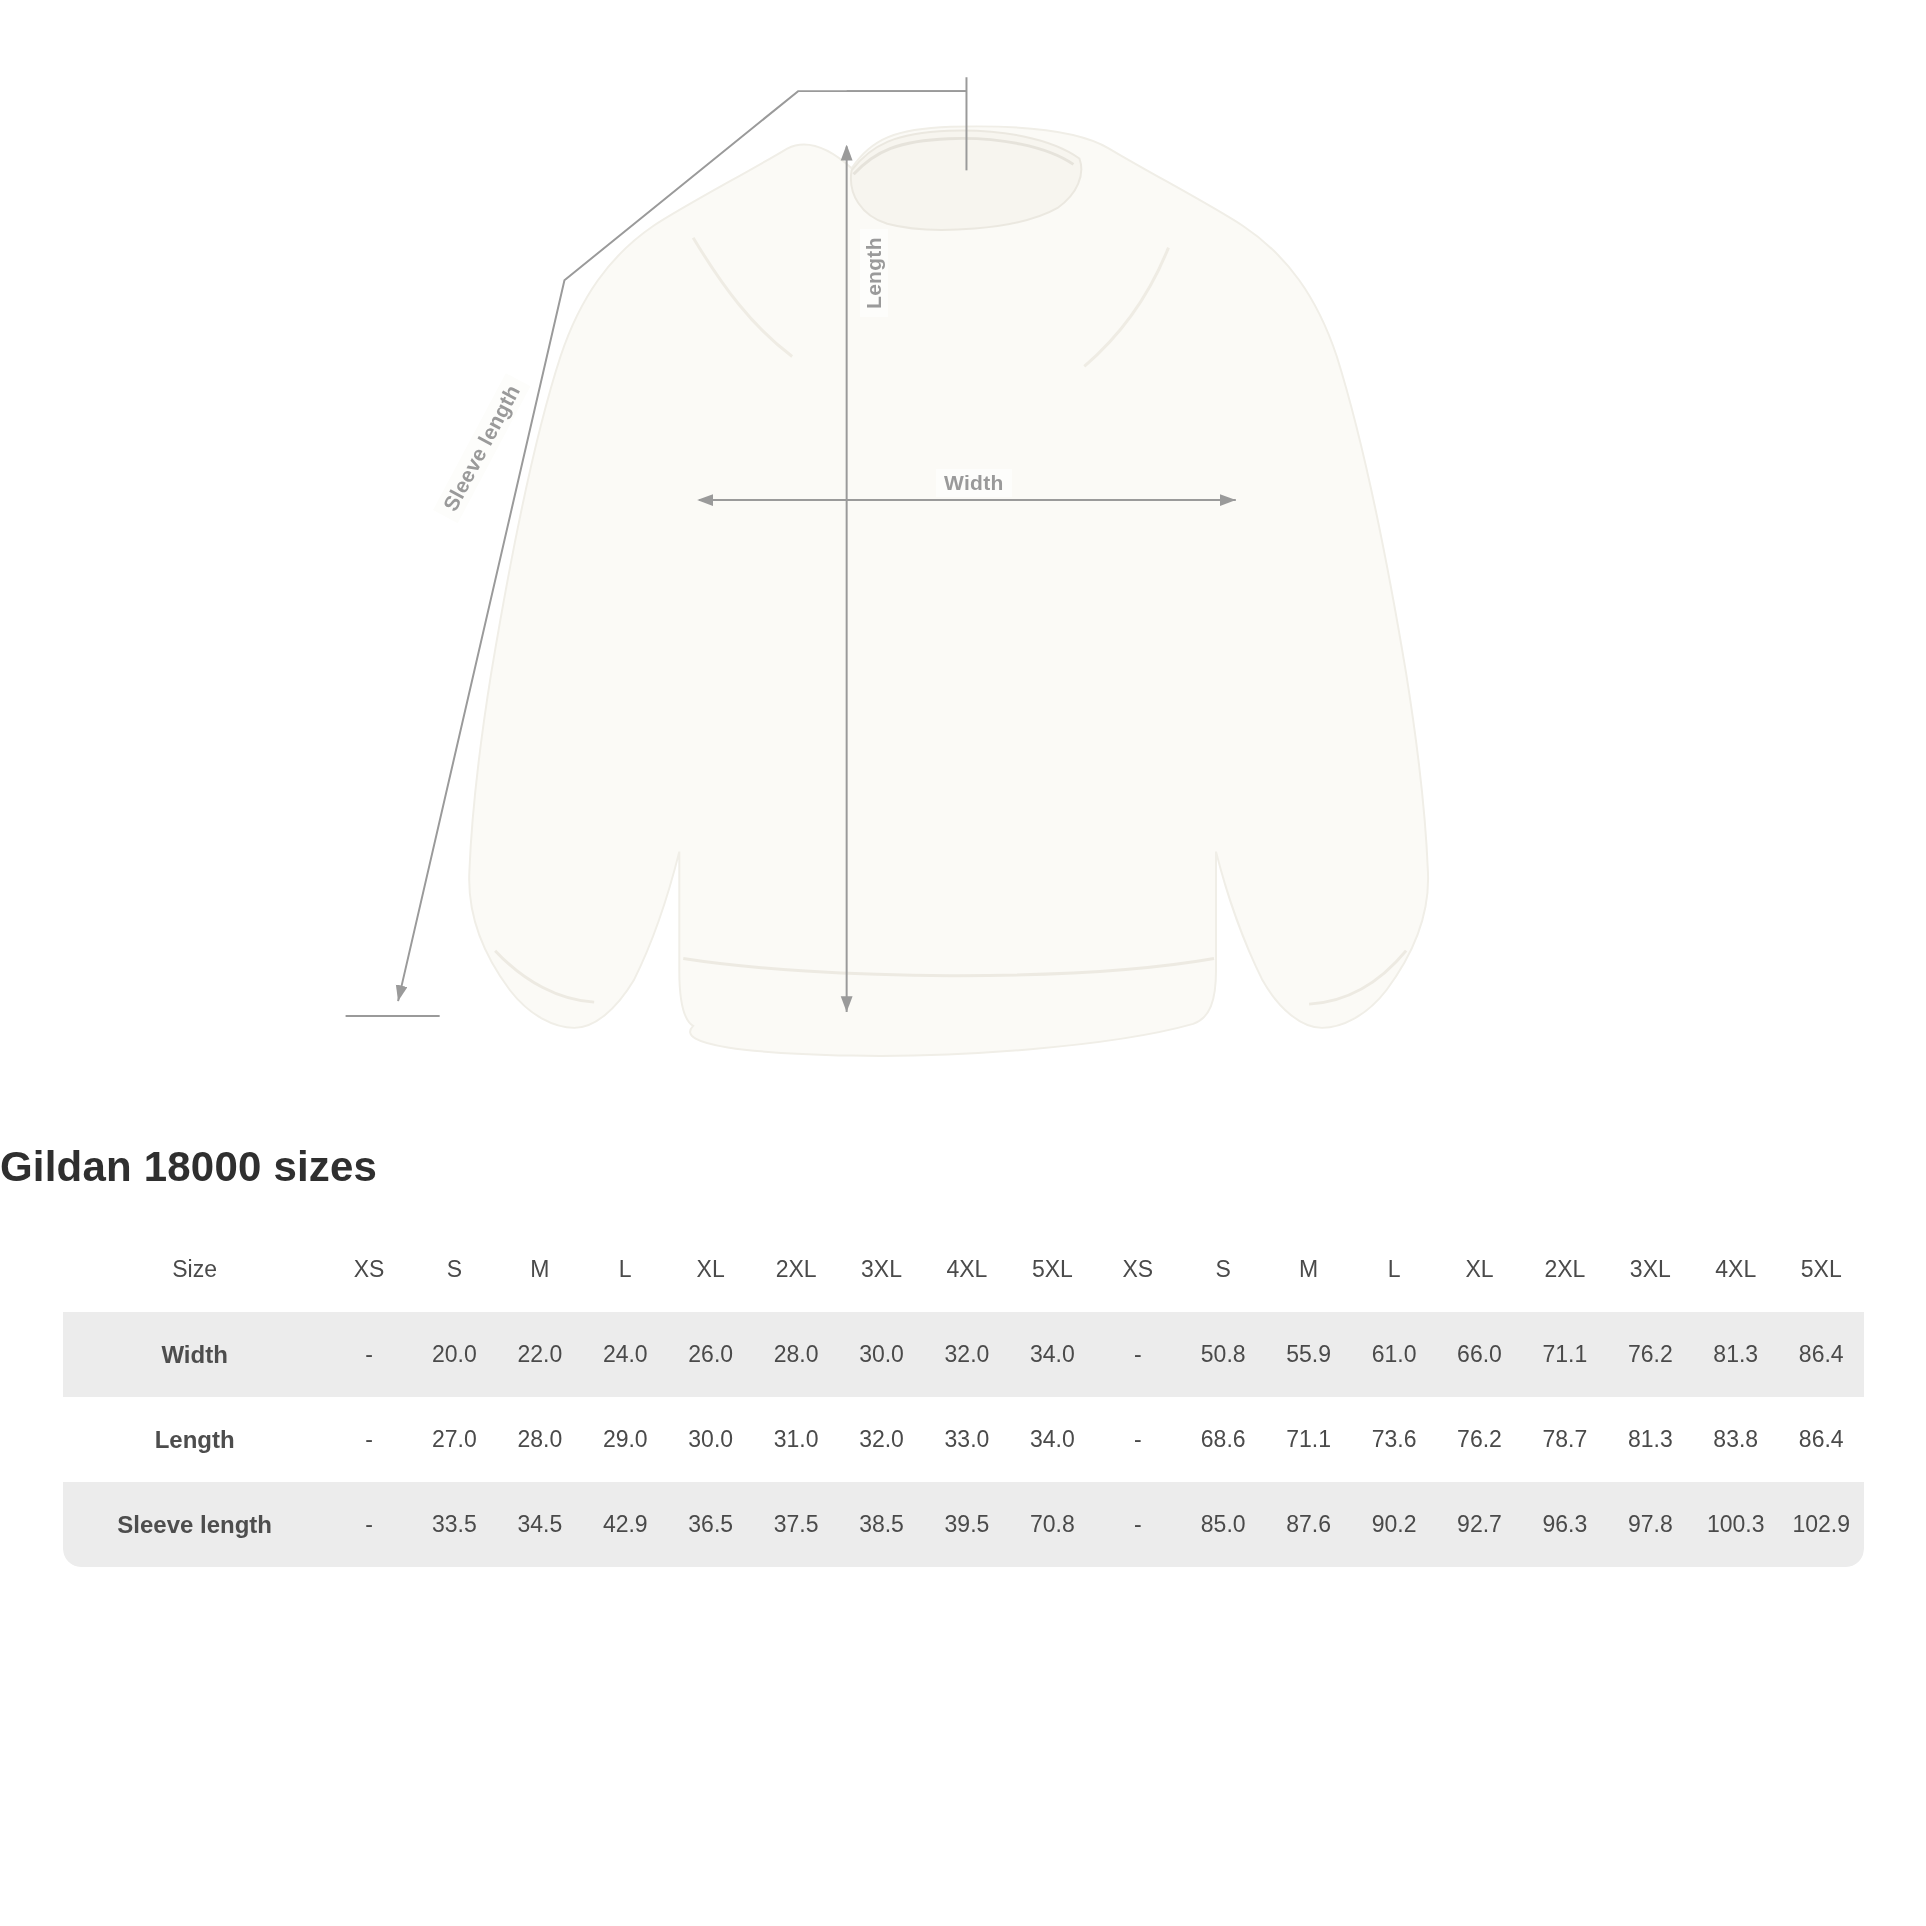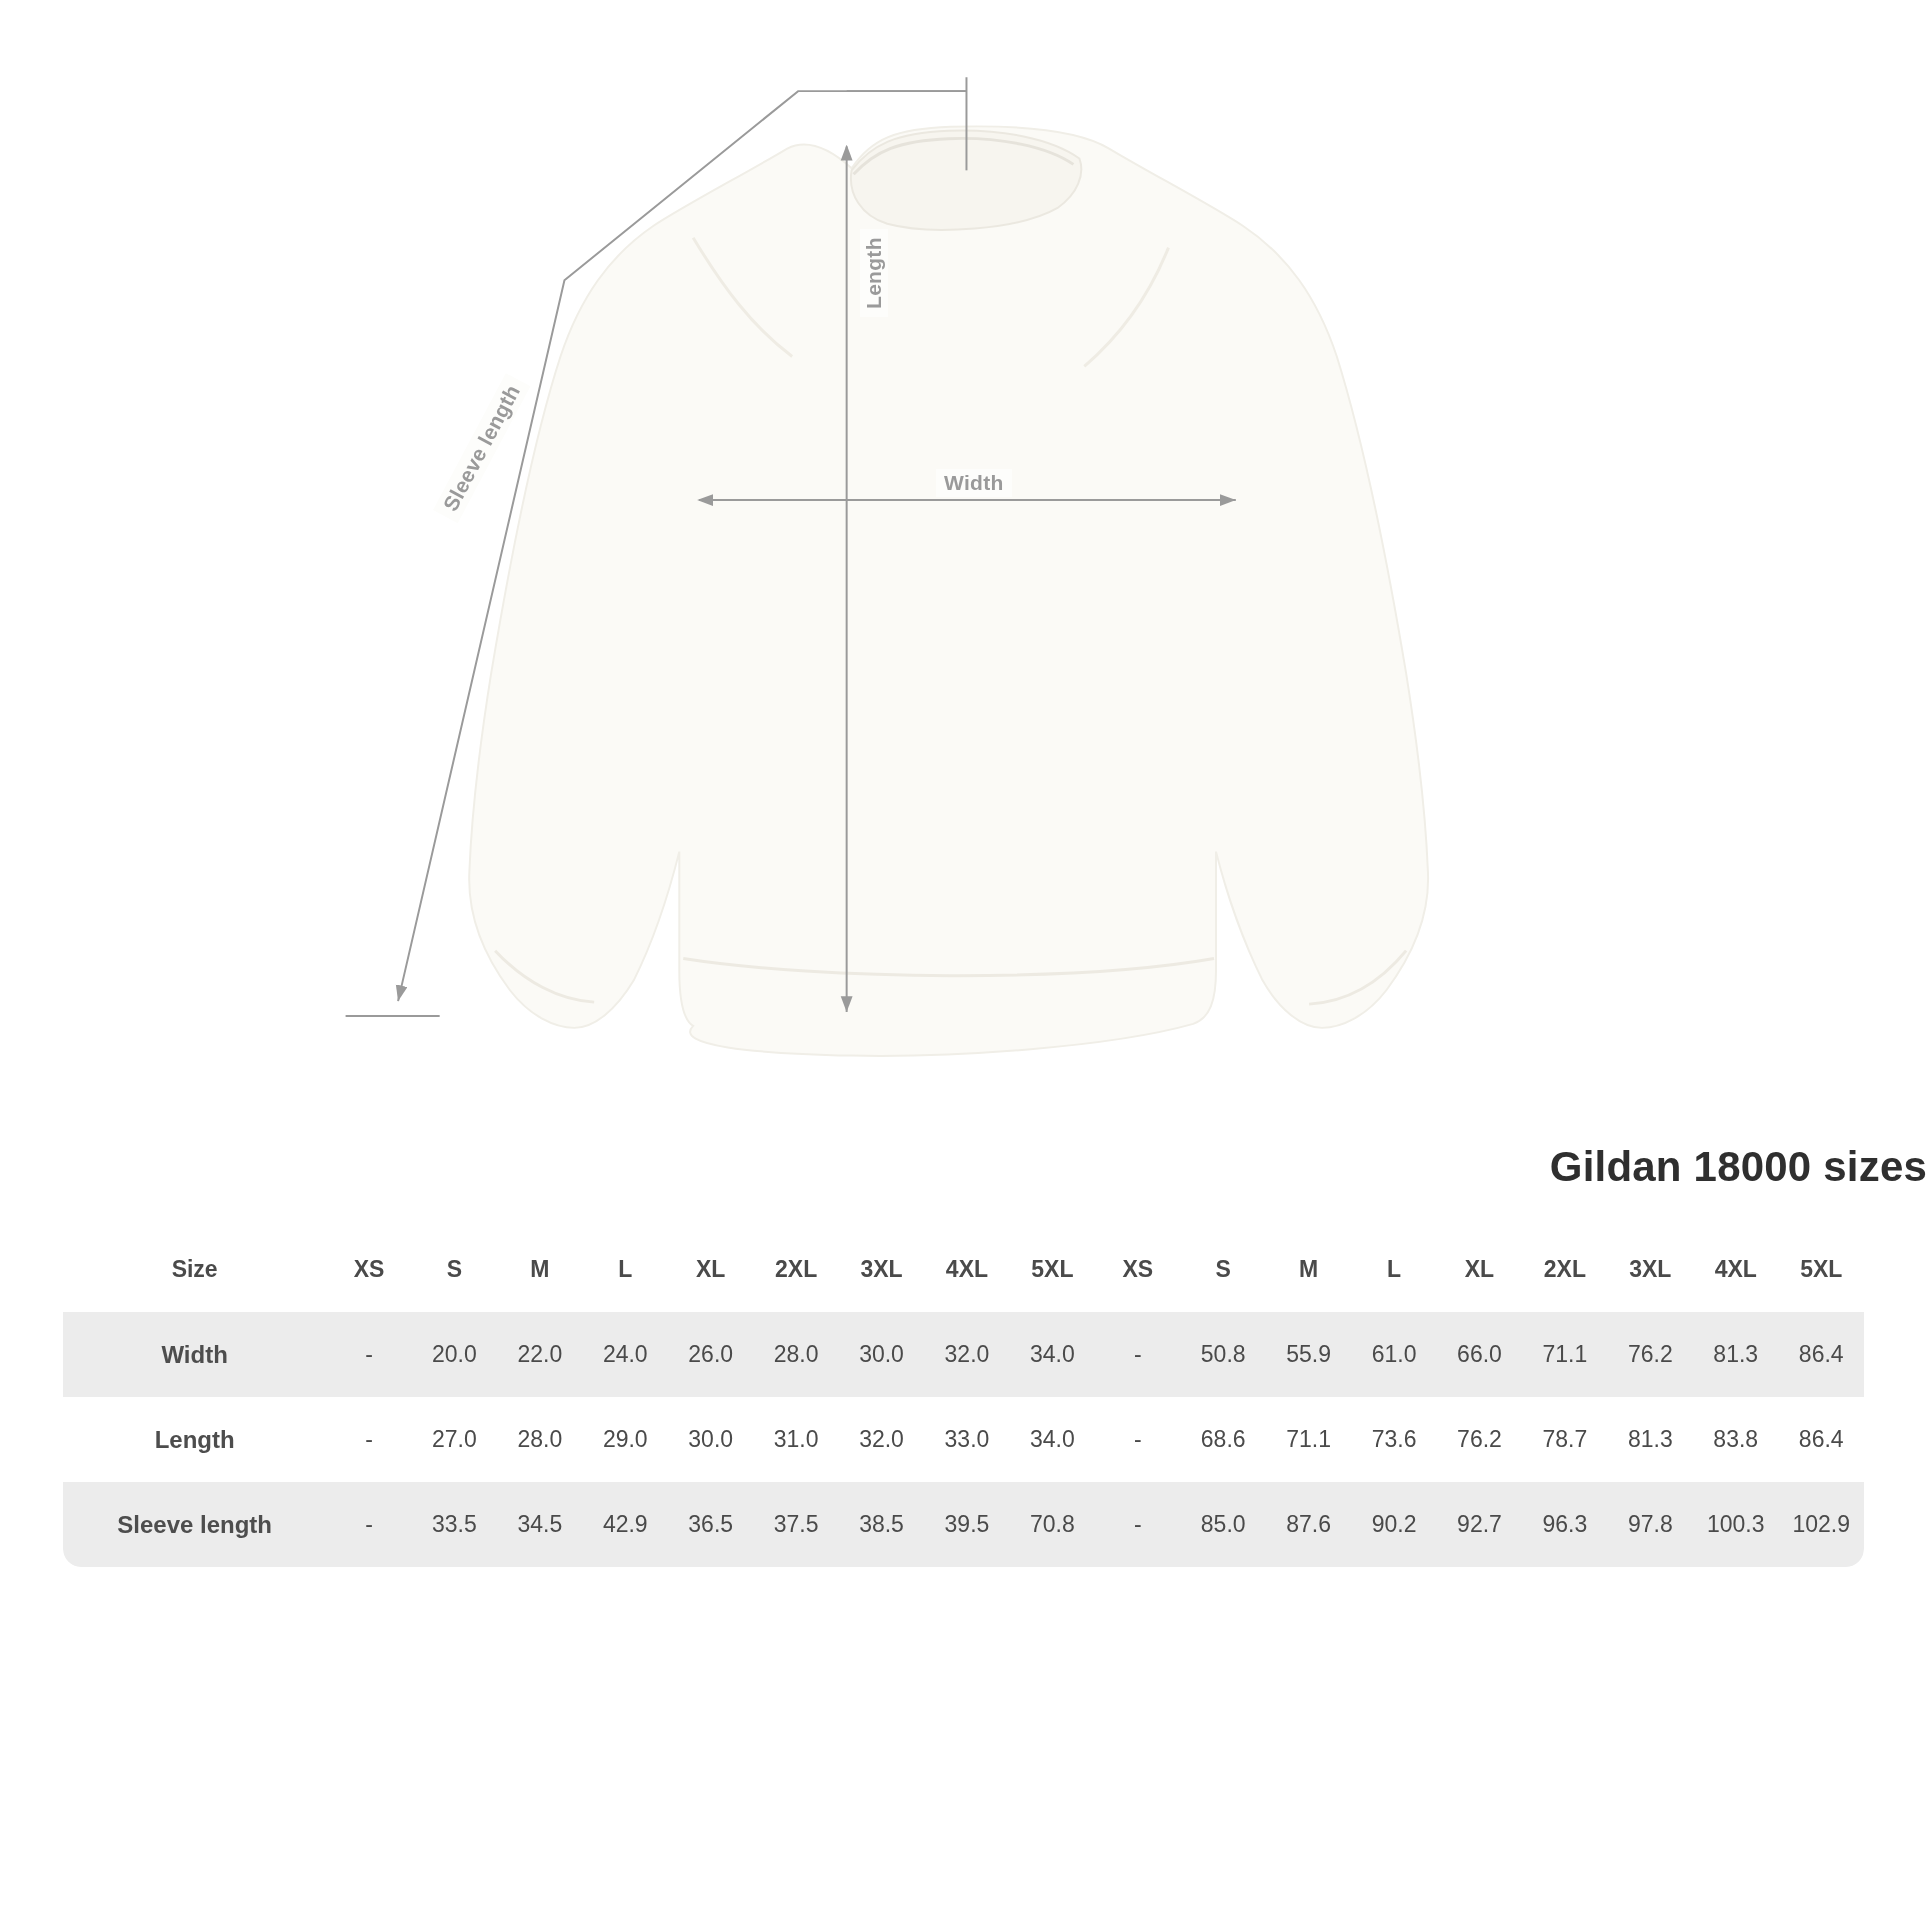--- a/index.html
+++ b/index.html
@@ -60,21 +60,21 @@
     left: 433px;
     top: 510px;
     transform: rotate(-62deg);
     transform-origin: left top;
     background: #fdfdfb;
     padding: 2px 8px;
   }
 
   
   .title-block {
-    text-align: right;
+    text-align: left;
     margin-top: 24px;
   }
   .chart-title {
     font-size: 42px;
     font-weight: bold;
     color: #2f2f2f;
     letter-spacing: 0.2px;
   }
   .chart-note {
     margin-top: 18px;
@@ -119,21 +119,21 @@
   }
   .unit-sub {
     font-size: 21px;
     font-style: italic;
     color: #7d7d7d;
     line-height: 1.5;
   }
   
   .head-row td {
     background: #ffffff;
-    font-weight: bold;
+    font-weight: normal;
     font-size: 24px;
     color: #4d4d4d;
     height: 93px;
     border-left: 1px solid #e6e6e6;
   }
   .head-row td.rowhead {
     border-left: none;
     background: #ffffff;
   }
   

